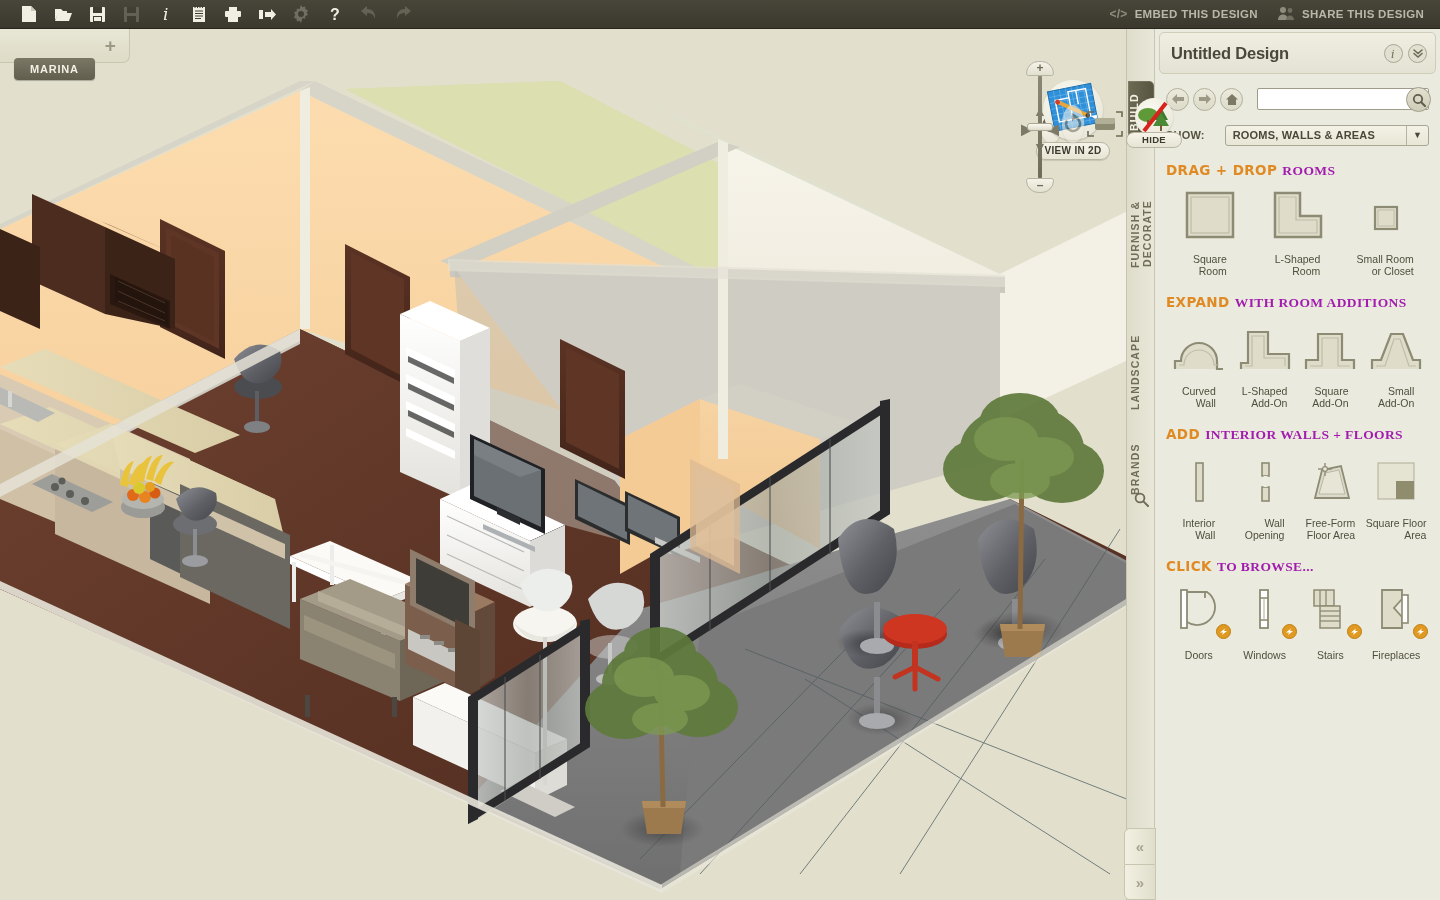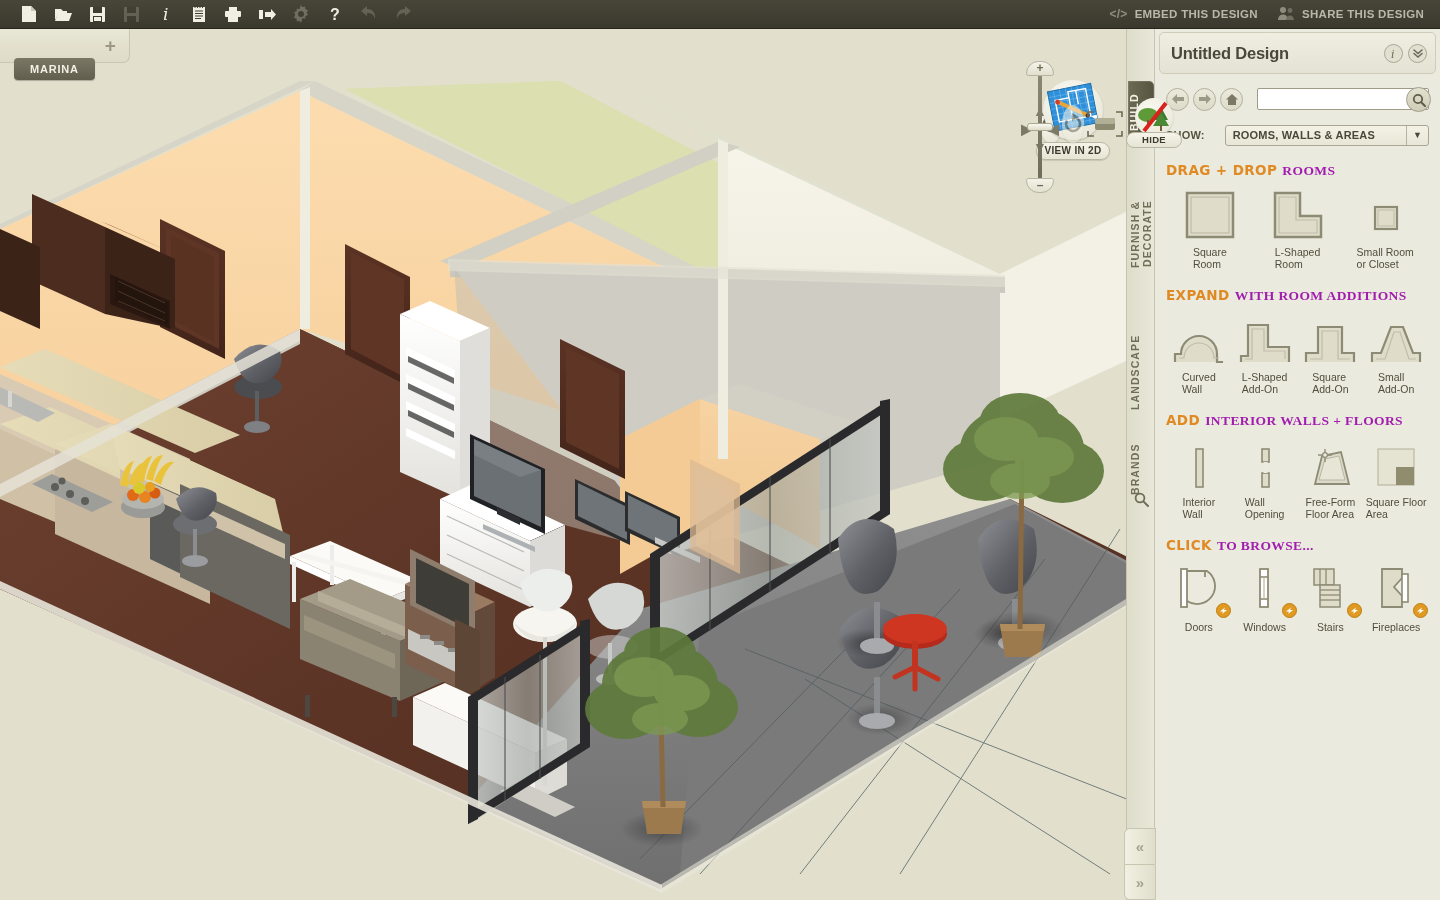--- a/index.html
+++ b/index.html
@@ -254,22 +254,22 @@
   }
   .sect-title .hl { color: #e08a23; }
   .sect-title .rest { color: #a21caf; font-family: Liberation Serif, serif; }
   .tiles { display: flex; }
   .tile {
     flex: 1; display: flex; flex-direction: column; align-items: center;
     cursor: pointer;
   }
   .tile-art { height: 52px; display: flex; align-items: flex-end; justify-content: center; }
   .tile-lab {
-    font-size: 10.5px; color: #504e3c; text-align: left; line-height: 12px;
-    margin-top: 6px;
+    font-size: 10.5px; color: #504e3c; text-align: right; line-height: 12px;
+    margin-top: 13px;
   }
   .badge-wrap { position: relative; }
   .badge {
     position: absolute; right: -8px; bottom: -3px;
     width: 15px; height: 15px; border-radius: 50%;
     background: #e09a22; border: 1px solid #c07f13;
     display: flex; align-items: center; justify-content: center;
   }
 
   

